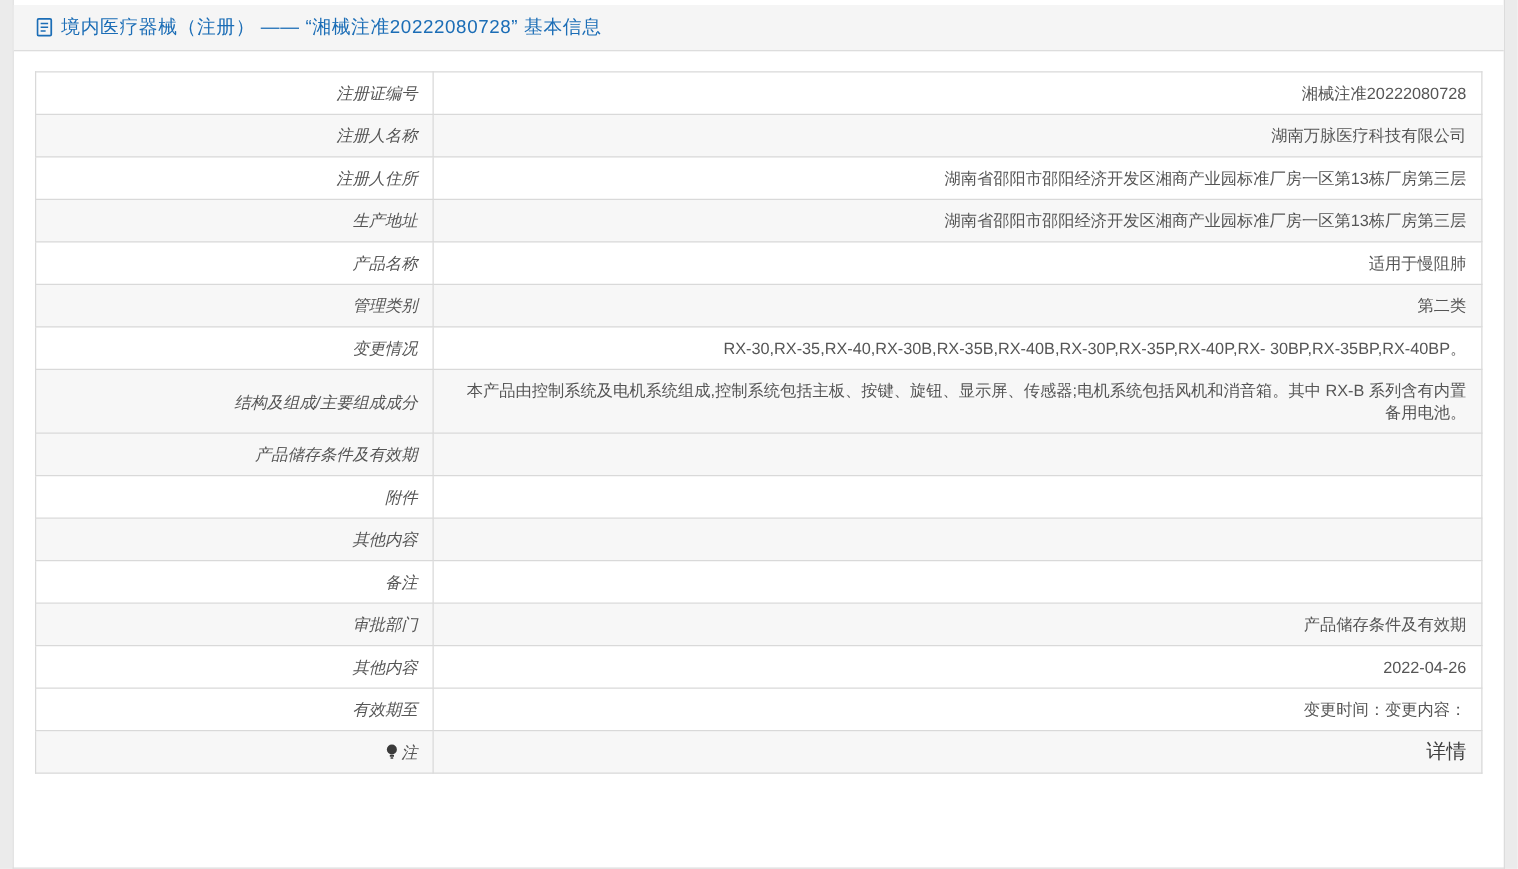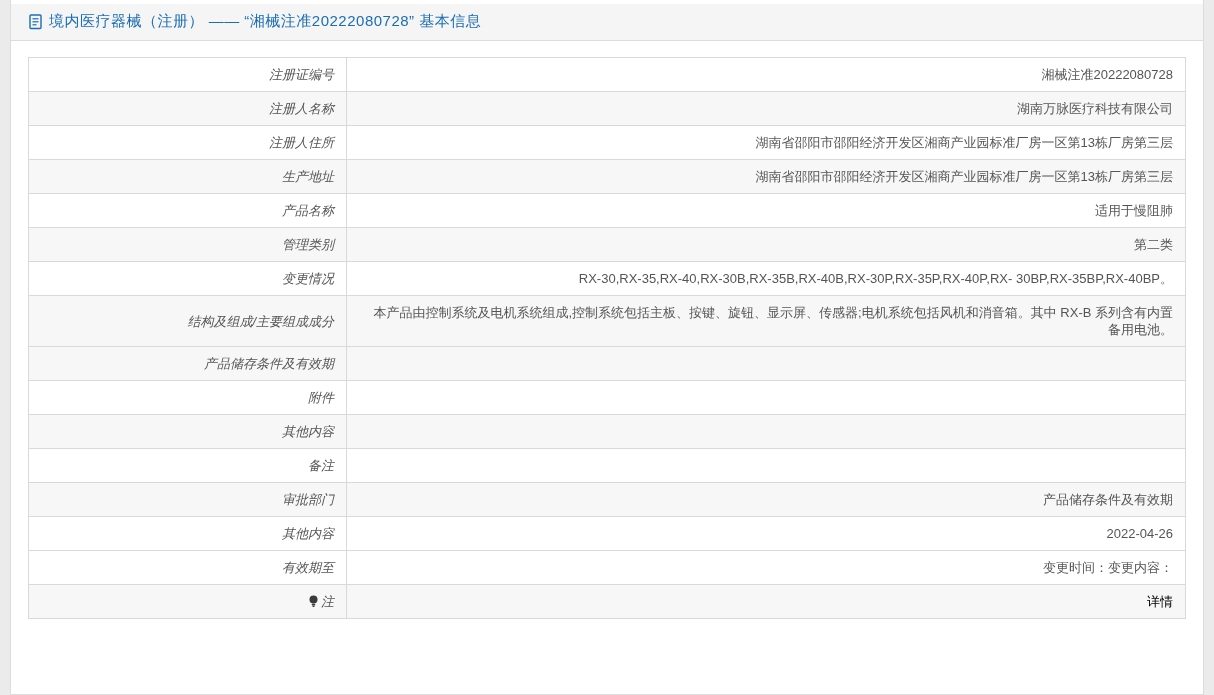--- a/index.html
+++ b/index.html
@@ -51,23 +51,23 @@
   td.label {
     width: 318px;
     text-align: right;
     background: transparent;
     font-style: italic;
   }
   td.value { text-align: right; }
   tr.alt td { background: #f7f7f7; padding-left: 26px; }
   tr.plain td { background: #ffffff; }
   a.details-link {
-    color: #000000;
+    color: #404040;
     text-decoration: none;
-    font-size: 13px;
+    font-size: 16px;
   }
   .bulb-icon {
     display: inline-block;
     vertical-align: -2px;
     margin-right: 2px;
   }
   .bulb-icon svg { display: block; }
 </style>
 </head>
 <body>

